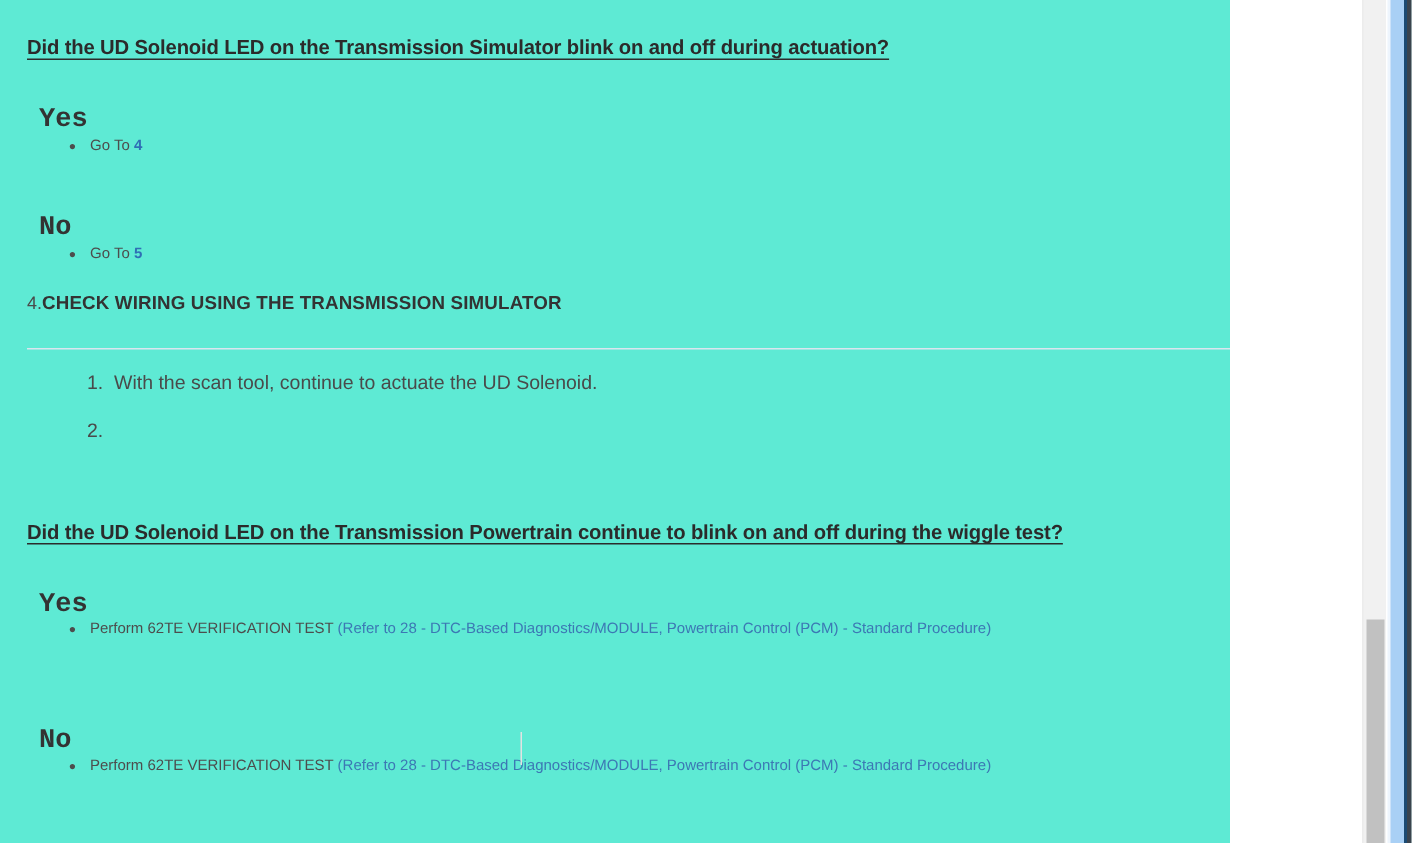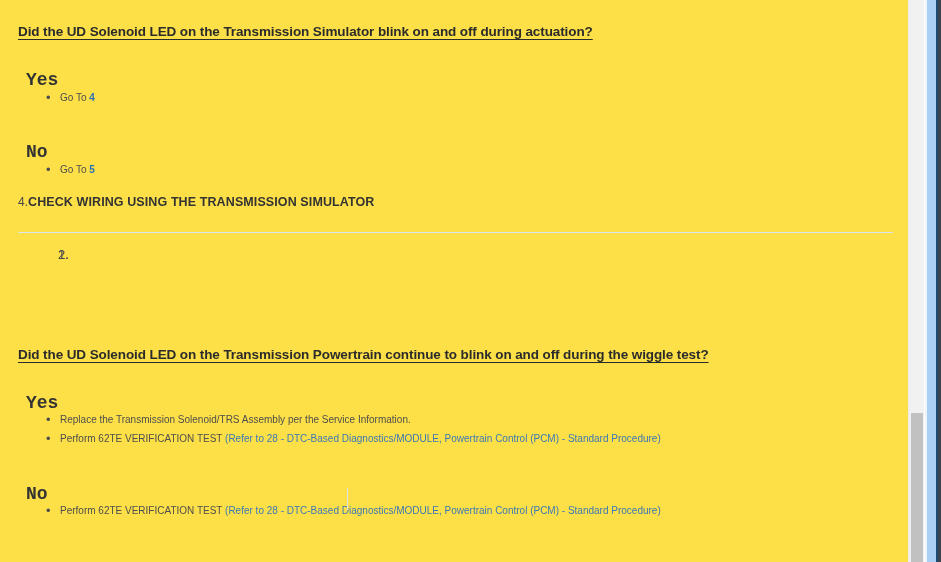--- a/index.html
+++ b/index.html
@@ -20,23 +20,23 @@
     width: 941px;
     height: 562px;
     background: #ffffff;
   }
 
   
   #doc {
     position: absolute;
     left: 0;
     top: 0;
-    width: 908px;
-    height: 562px;
-    background: #fde047;
+    width: 820px;
+    height: 562px;
+    background: #5eead4;
     overflow: hidden;
   }
 
   .content {
     padding: 0 18px 0 18px;
   }
 
   
   .question {
     font-size: 13.5px;
@@ -247,32 +247,32 @@
 
       <div class="step-heading blk" style="left:18px; top:194px;">
         <span class="step-num">4.</span><span class="step-title">CHECK WIRING USING THE TRANSMISSION SIMULATOR</span>
       </div>
 
       <hr class="rule blk" style="left:18px; top:232px; margin:0;">
 
       <ol class="steps blk" style="left:18px; top:232px; width:870px;">
         <li>
           <span class="marker">1.</span>
+          <span>With the scan tool, continue to actuate the UD Solenoid.</span>
         </li>
         <li>
           <span class="marker">2.</span>
         </li>
       </ol>
 
       <div class="question blk" style="left:18px; top:347px;">Did the UD Solenoid LED on the Transmission Powertrain continue to blink on and off during the wiggle test?</div>
 
       <div class="answer-label blk" style="left:18px; top:388px;">Yes</div>
 
       <ul class="answer-list tight blk" style="left:18px; top:406px;">
-        <li><span>Replace the Transmission Solenoid/TRS Assembly per the Service Information.</span></li>
         <li><span>Perform 62TE VERIFICATION TEST </span><span class="link">(Refer to 28 - DTC-Based Diagnostics/MODULE, Powertrain Control (PCM) - Standard Procedure)</span></li>
       </ul>
 
       <div class="answer-label blk" style="left:18px; top:479px;">No</div>
 
       <ul class="answer-list tight blk" style="left:18px; top:497px;">
         <li><span>Perform 62TE VERIFICATION TEST </span><span class="link">(Refer to 28 - DTC-Based Diagnostics/MODULE, Powertrain Control (PCM) - Standard Procedure)</span></li>
       </ul>
 
     </div>

